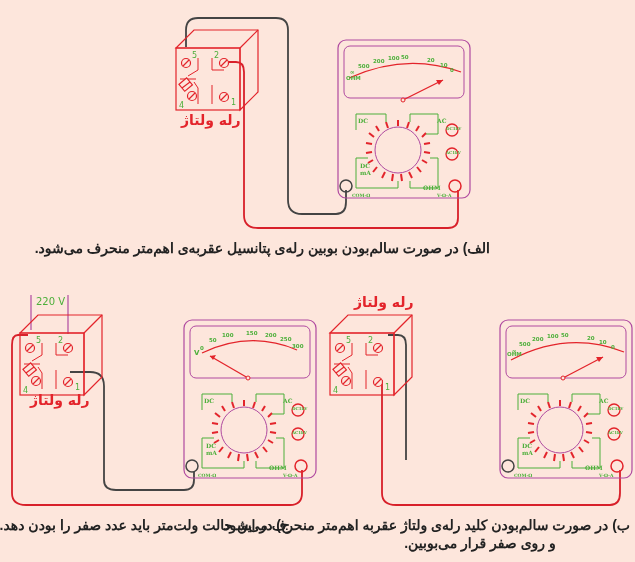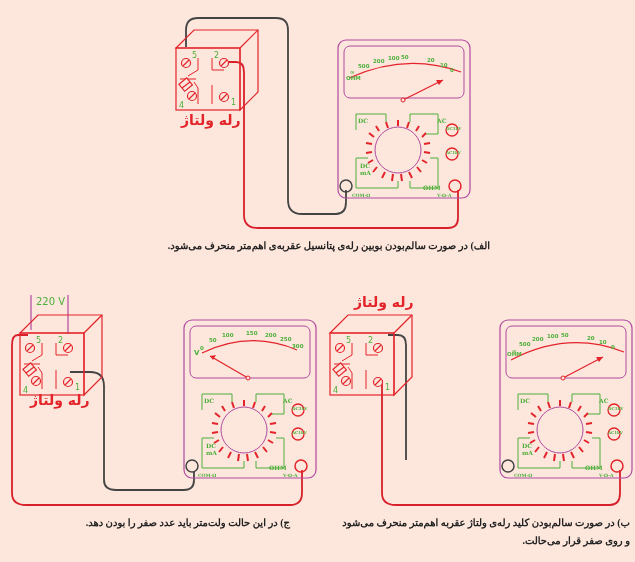--- a/index.html
+++ b/index.html
@@ -1,18 +1,18 @@
 <!DOCTYPE html>
 <html><head>
 <meta charset="utf-8">
 <style>
   html,body{margin:0;padding:0;}
   body{width:635px;height:562px;background:#fde6dc;position:relative;overflow:hidden;font-family:"DejaVu Sans",sans-serif;}
   svg{position:absolute;left:0;top:0;}
-  .caption{position:absolute;direction:rtl;font-family:Liberation Serif, serif;font-weight:bold;font-size:10px;color:#222;white-space:nowrap;}
+  .caption{position:absolute;direction:rtl;font-family:Liberation Sans, sans-serif;font-weight:bold;font-size:14px;color:#222;text-align:center;white-space:nowrap;}
   .relay-label{position:absolute;direction:rtl;font-family:"DejaVu Sans",sans-serif;font-weight:bold;font-size:14px;color:#e3242b;white-space:nowrap;}
   .voltage-label{position:absolute;font-family:"DejaVu Sans",sans-serif;font-size:10px;color:#4caf3a;white-space:nowrap;text-align:right;}
 </style>
 </head>
 <body>
 
 <svg width="635" height="562" viewBox="0 0 635 562">
   <defs>
 
     <g id="relay">
@@ -205,13 +205,13 @@
 
 <div class="relay-label" style="left:181px;top:112px;">رله ولتاژ</div>
 <div class="caption" style="left:148px;top:240px;width:342px;">الف) در صورت سالم‌بودن بوبین رله‌ی پتانسیل عقربه‌ی اهم‌متر منحرف می‌شود.</div>
 
 <div class="voltage-label" style="left:36px;top:296px;">220 V</div>
 <div class="relay-label" style="left:30px;top:392px;">رله ولتاژ</div>
 <div class="caption" style="left:40px;top:517px;width:250px;">ج) در این حالت ولت‌متر باید عدد صفر را بودن دهد.</div>
 
 <div class="relay-label" style="left:354px;top:294px;">رله ولتاژ</div>
 <div class="caption" style="left:330px;top:517px;width:300px;">ب) در صورت سالم‌بودن کلید رله‌ی ولتاژ عقربه اهم‌متر منحرف می‌شود</div>
-<div class="caption" style="left:330px;top:535px;width:300px;">و روی صفر قرار می‌حالت.</div>
+<div class="caption" style="left:330px;top:535px;width:300px;">و روی صفر قرار می‌بوبین.</div>
 
 </body></html>

